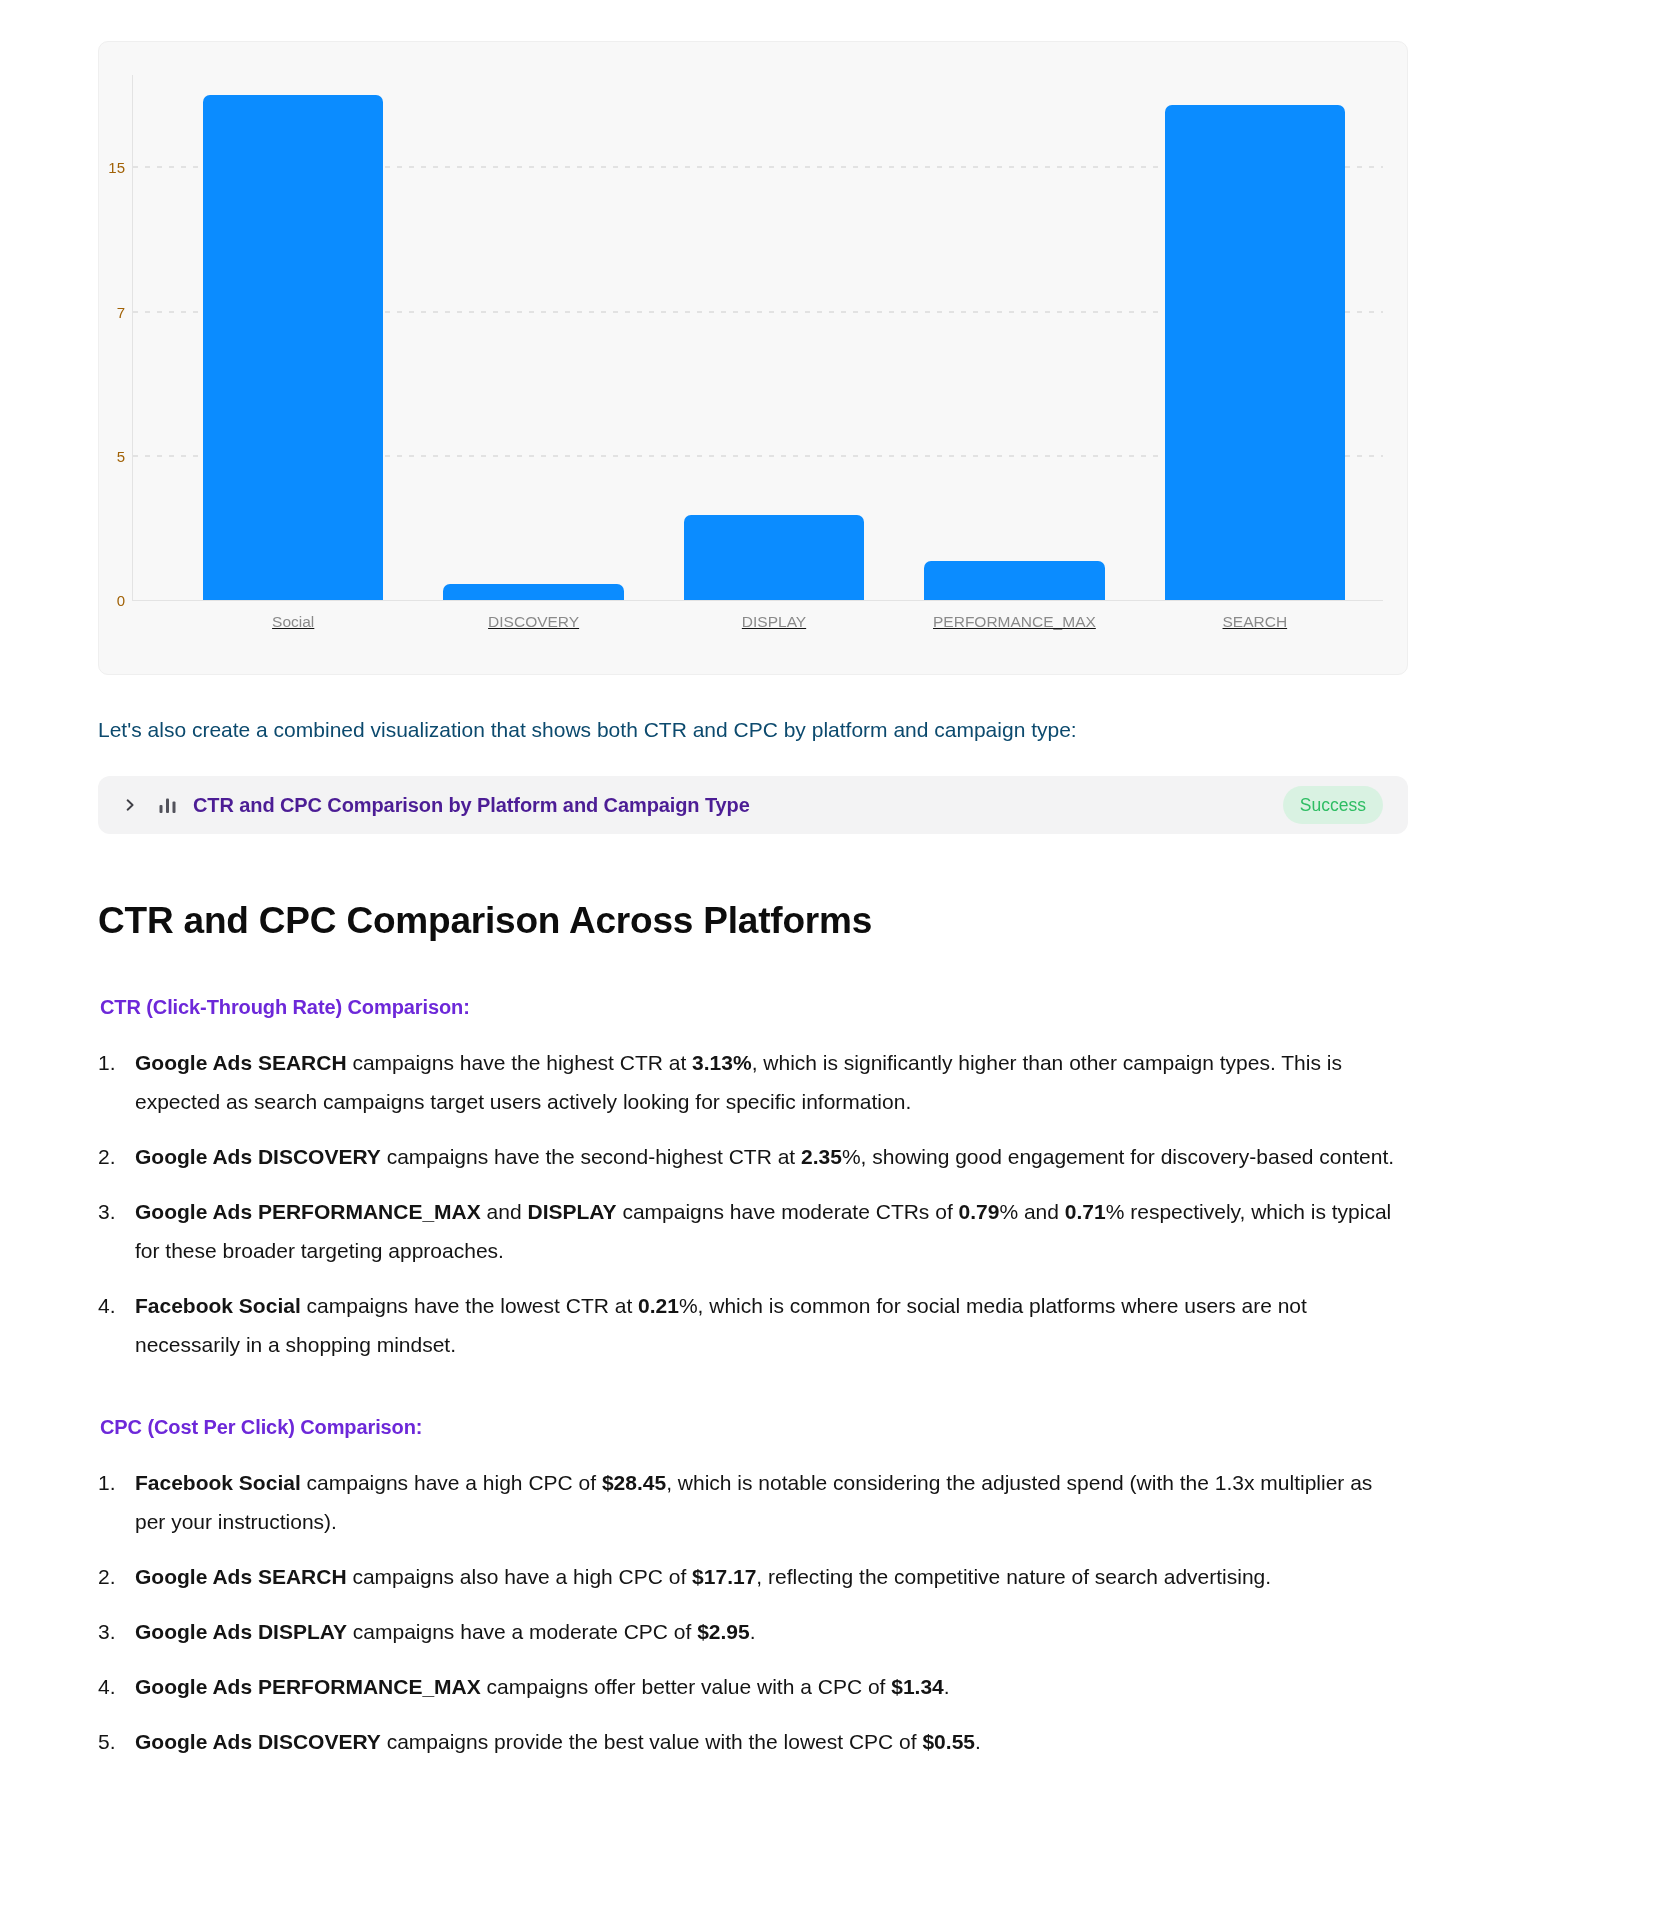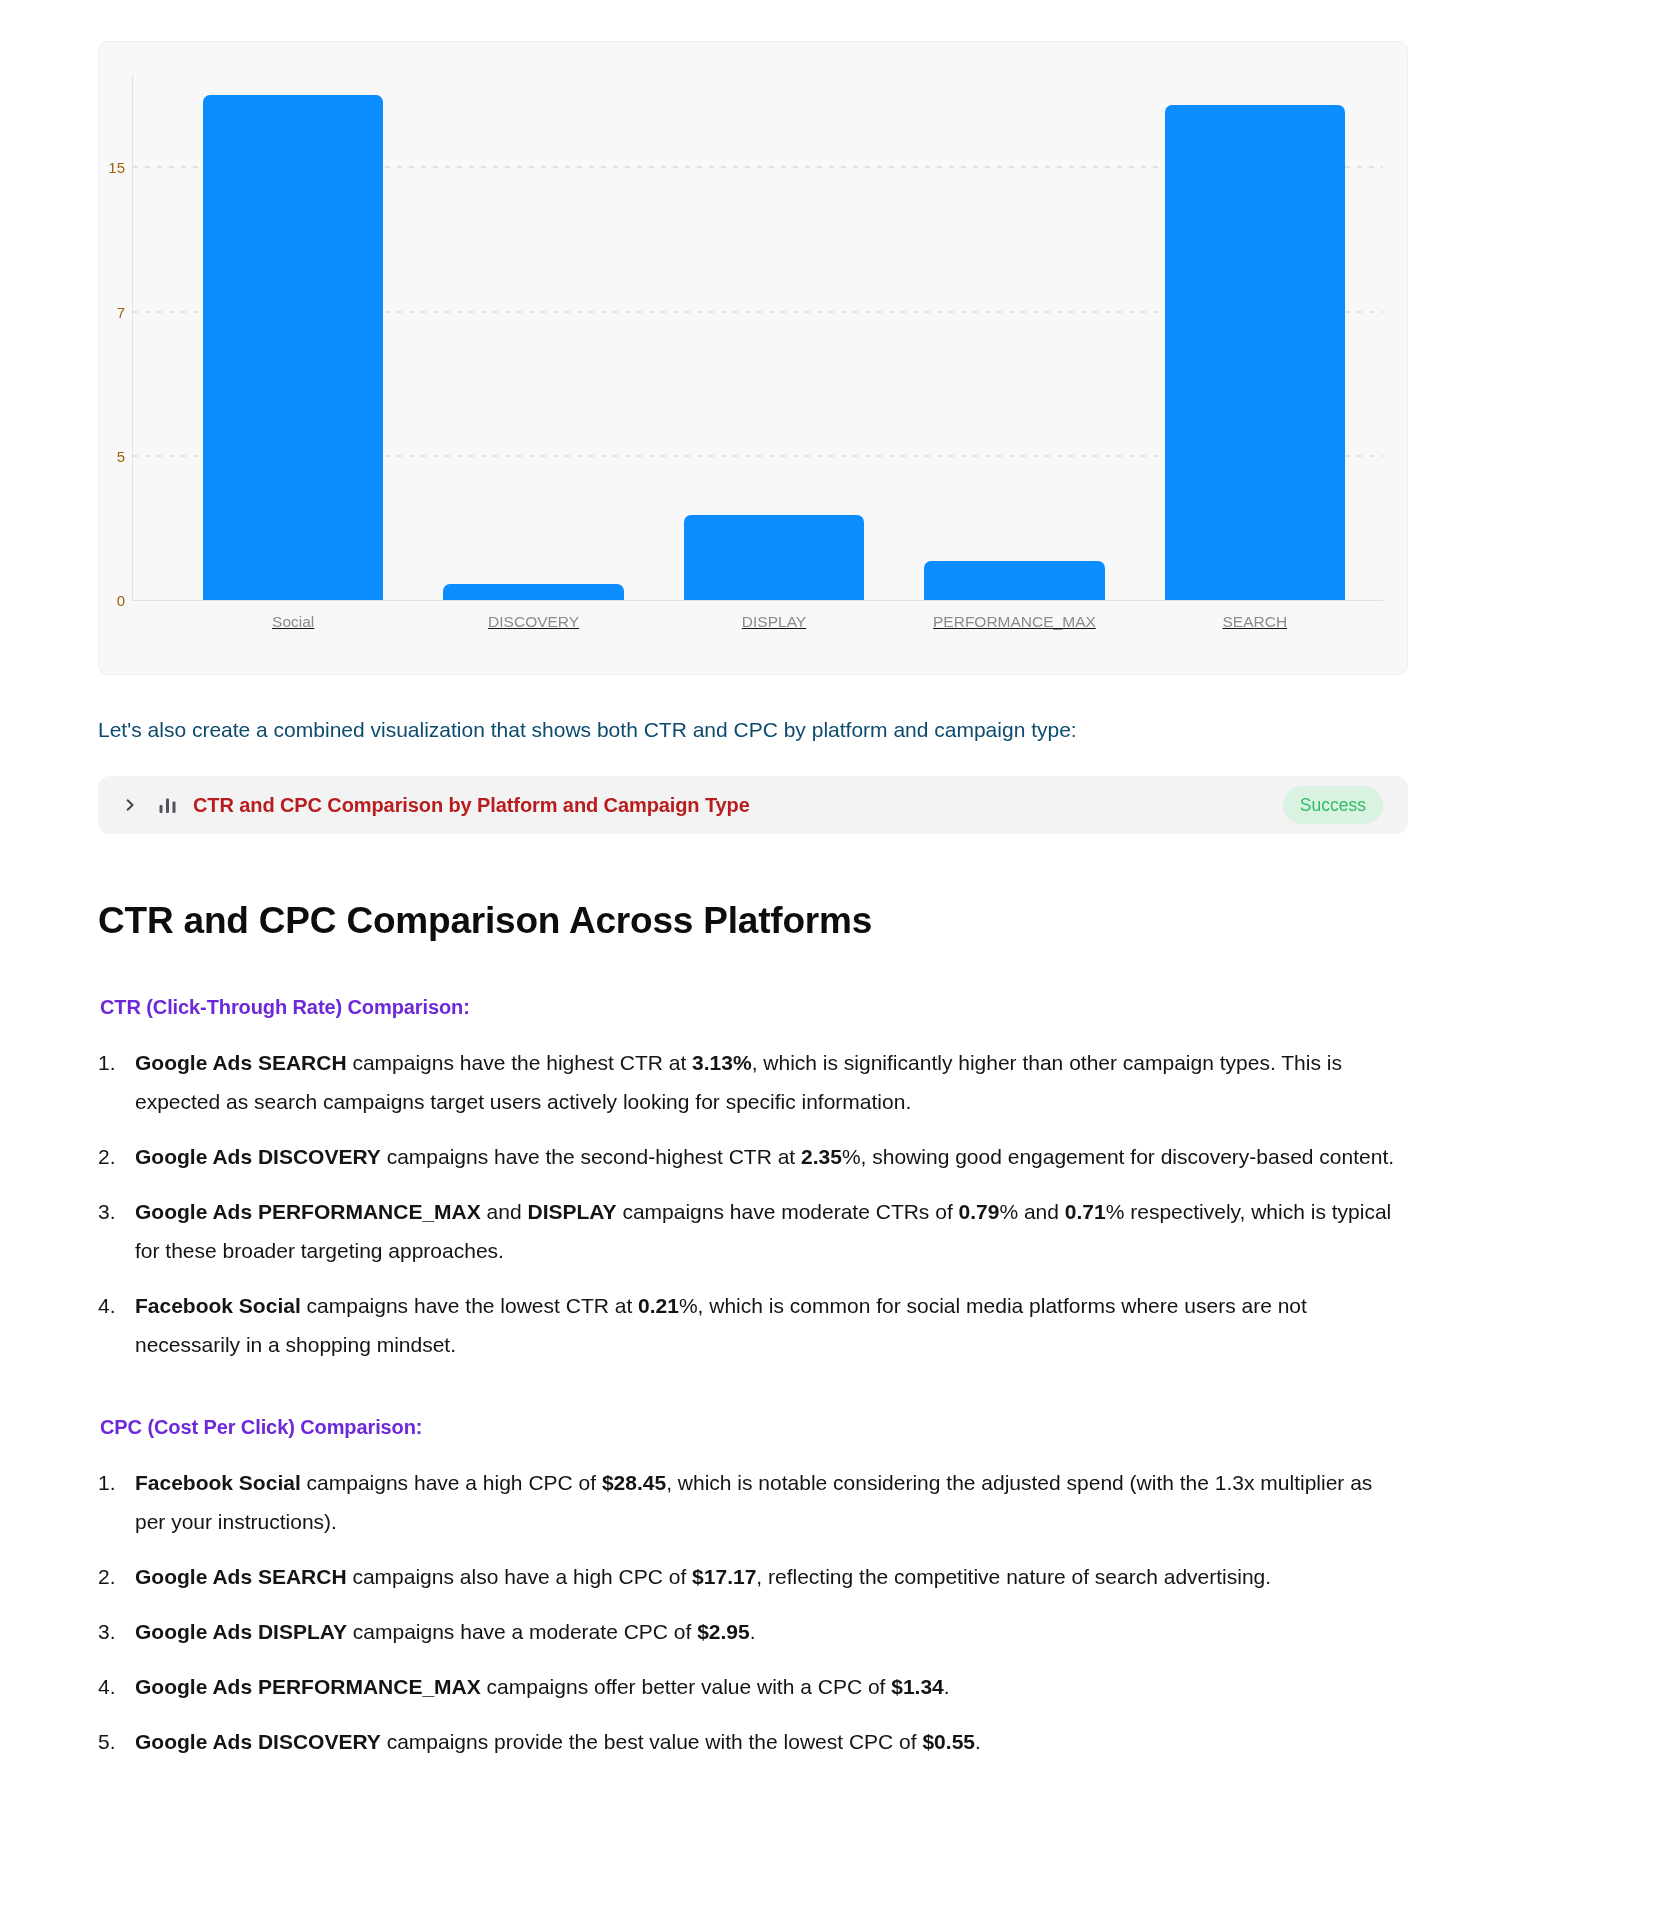--- a/index.html
+++ b/index.html
@@ -62,21 +62,21 @@
   strong { font-weight:700; }
 
   
   .tool-widget {
     margin-top:27px; height:58px; width:1310px;
     background:#f3f3f4; border-radius:12px;
     display:flex; align-items:center; padding:0 25px 0 24px;
   }
   .tw-chevron { display:flex; align-items:center; margin-right:19px; cursor:pointer; }
   .tw-icon { display:flex; align-items:center; margin-right:15px; }
-  .tw-title { font-size:20px; font-weight:600; color:#b91c1c; letter-spacing:-0.1px; }
+  .tw-title { font-size:20px; font-weight:600; color:#4c1d95; letter-spacing:-0.1px; }
   .tw-spacer { flex:1 1 auto; }
   .status-badge {
     height:38px; padding:16px 17px; border-radius:19px;
     display:flex; align-items:center;
     font-size:17.5px; font-weight:500;
   }
 </style>
 </head>
 <body>
 

